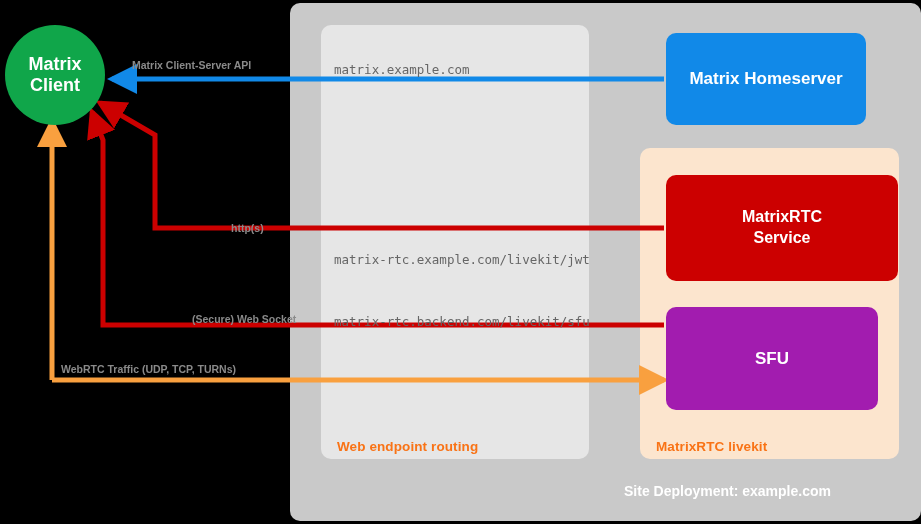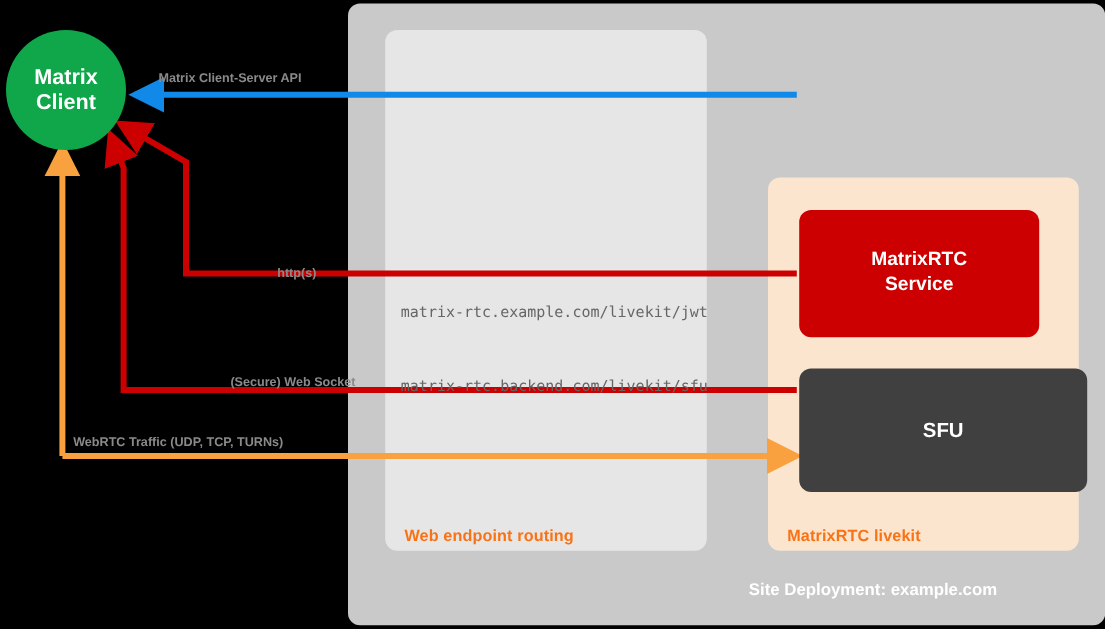--- a/index.html
+++ b/index.html
@@ -23,24 +23,24 @@
   #site-label{position:absolute;left:624px;top:483px;color:#fff;font-weight:bold;
               font-size:14px;white-space:nowrap;}
 
   
   .node{position:absolute;box-sizing:border-box;display:flex;align-items:center;
         justify-content:center;text-align:center;color:#fff;font-weight:bold;}
   #client-node{left:5px;top:25px;width:100px;height:100px;border-radius:50%;
                background:#10a64a;font-size:18px;line-height:1.15;}
   #homeserver-node{left:666px;top:33px;width:200px;height:92px;border-radius:10px;
                    background:#1189e8;font-size:17px;}
-  #auth-node{left:666px;top:175px;width:200px;height:106px;border-radius:10px;
+  #auth-node{left:666px;top:175px;width:232px;height:106px;border-radius:10px;
              background:#cc0000;font-size:16px;line-height:1.3;}
-  #sfu-node{left:666px;top:307px;width:240px;height:103px;border-radius:10px;
-            background:#404040;font-size:17px;}
+  #sfu-node{left:666px;top:307px;width:212px;height:103px;border-radius:10px;
+            background:#a21caf;font-size:17px;}
 
   
   .conn-label{position:absolute;font-size:10.5px;font-weight:bold;color:#8a8a8a;
               white-space:nowrap;}
   #lbl-csapi{left:132px;top:59px;}
   #lbl-https{left:231px;top:222px;}
   #lbl-ws{left:148px;top:313px;margin-left:44px;}
   #lbl-webrtc{left:61px;top:363px;}
 
   .url-label{position:absolute;font-family:"DejaVu Sans Mono",monospace;
@@ -92,37 +92,41 @@
     </g>
   </svg>
 
   <div class="node" id="client-node">
     <div>
       <div>Matrix</div>
       <div>Client</div>
     </div>
   </div>
 
+  <div class="node" id="homeserver-node">
+    <span>Matrix Homeserver</span>
+  </div>
 
   <div class="node" id="auth-node">
     <div>
       <div>MatrixRTC</div>
       <div>Service</div>
     </div>
   </div>
 
   <div class="node" id="sfu-node">
     <span>SFU</span>
   </div>
 
   <div class="conn-label" id="lbl-csapi">Matrix Client-Server API</div>
   <div class="conn-label" id="lbl-https">http(s)</div>
   <div class="conn-label" id="lbl-ws">(Secure) Web Socket</div>
   <div class="conn-label" id="lbl-webrtc">WebRTC Traffic (UDP, TCP, TURNs)</div>
 
+  <div class="url-label" id="url-matrix">matrix.example.com</div>
   <div class="url-label" id="url-jwt">matrix-rtc.example.com/livekit/jwt</div>
   <div class="url-label" id="url-sfu">matrix-rtc.backend.com/livekit/sfu</div>
 
   <div class="panel-label" id="web-label">Web endpoint routing</div>
   <div class="panel-label" id="rtc-label">MatrixRTC livekit</div>
   <div id="site-label">Site Deployment: example.com</div>
 
 </div>
 
 </body></html>

